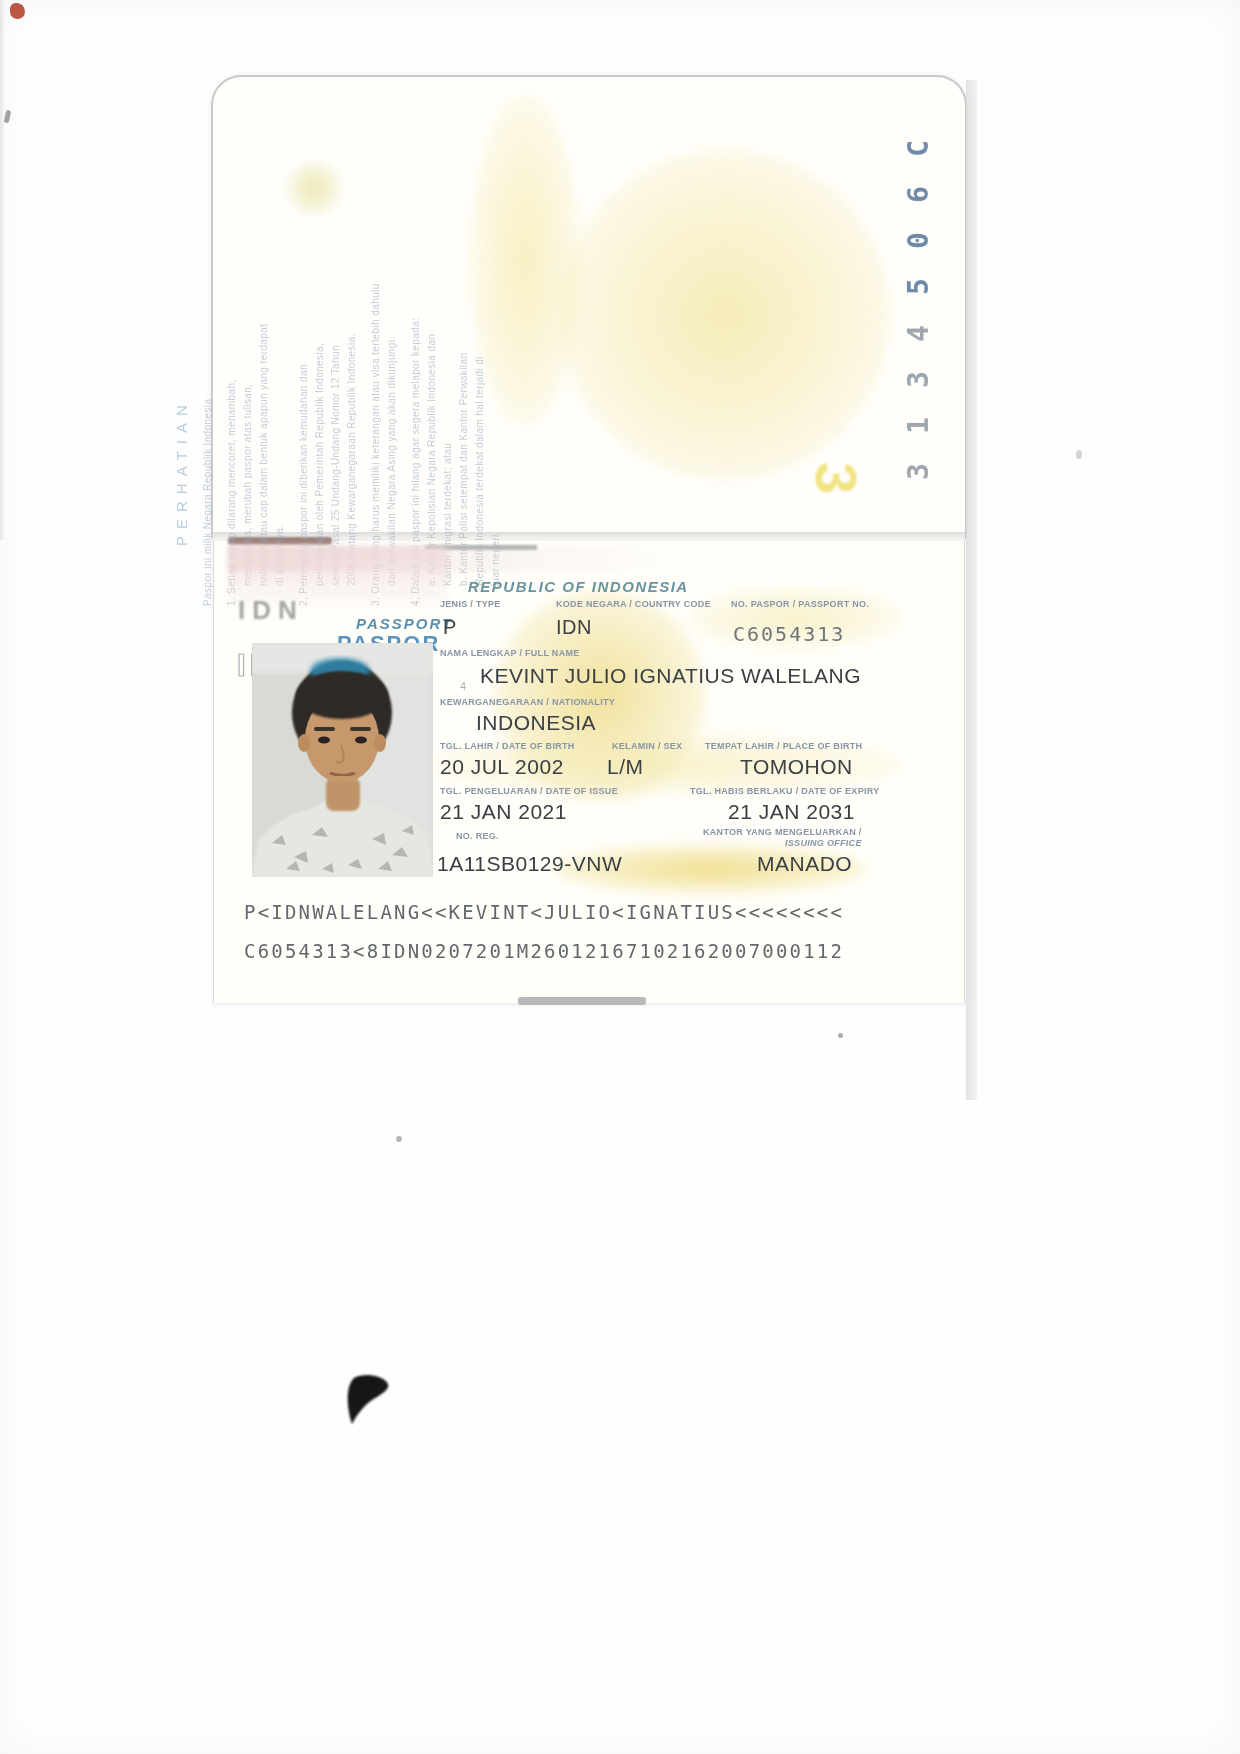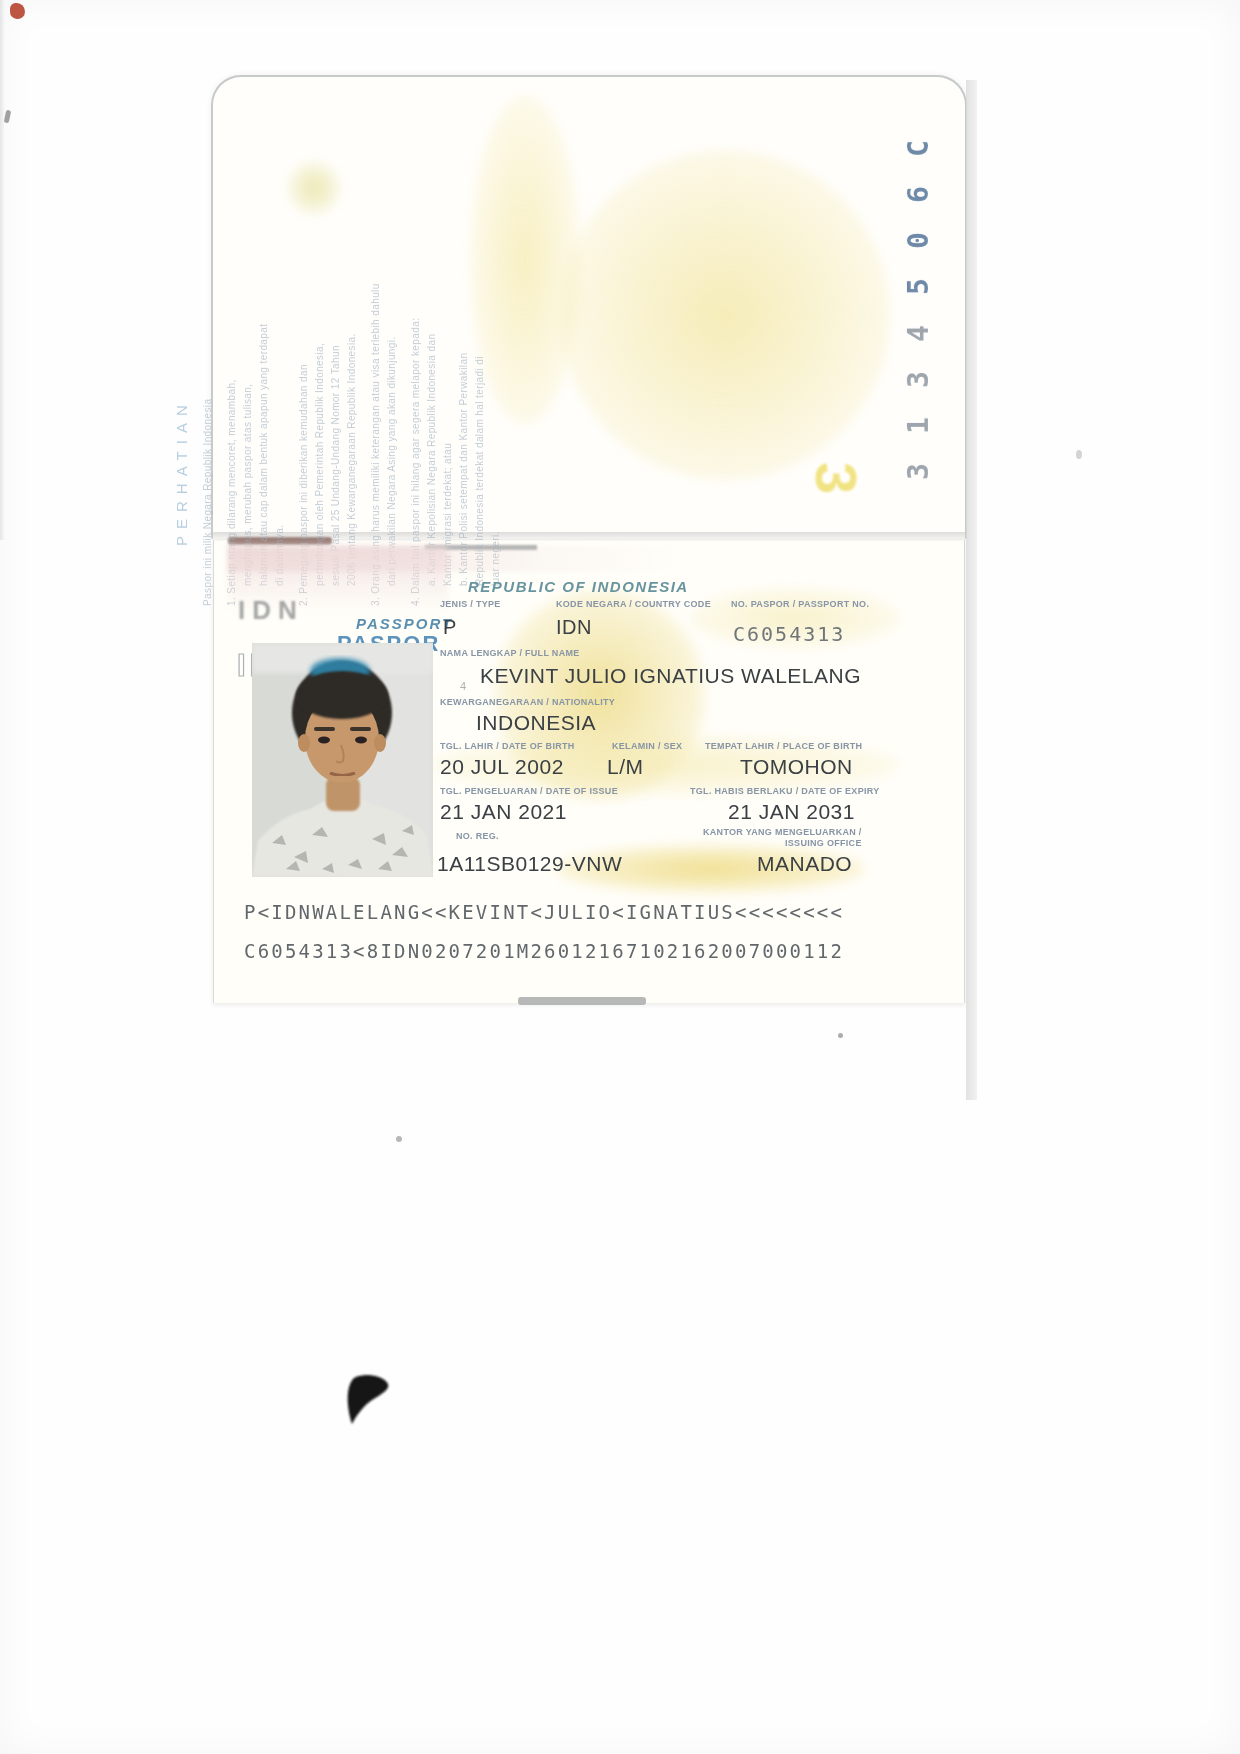--- a/index.html
+++ b/index.html
@@ -218,21 +218,21 @@
   <div class="abs val val-lg" style="left:607px;top:755px;">L/M</div>
   <div class="abs val val-lg" style="left:740px;top:755px;">TOMOHON</div>
 
   <div class="abs lbl" style="left:440px;top:786px;">TGL. PENGELUARAN / DATE OF ISSUE</div>
   <div class="abs lbl" style="left:690px;top:786px;">TGL. HABIS BERLAKU / DATE OF EXPIRY</div>
   <div class="abs val val-lg" style="left:440px;top:800px;">21 JAN 2021</div>
   <div class="abs val val-lg" style="left:728px;top:800px;">21 JAN 2031</div>
 
   <div class="abs lbl" style="left:441px;top:831px;padding-left:15px;">NO. REG.</div>
   <div class="abs lbl" style="left:703px;top:827px;">KANTOR YANG MENGELUARKAN /</div>
-  <div class="abs lbl en" style="left:785px;top:838px;">ISSUING OFFICE</div>
+  <div class="abs lbl en" style="left:785px;top:838px;font-style:italic;">ISSUING OFFICE</div>
   <div class="abs val val-lg" style="left:437px;top:852px;text-align:center;">1A11SB0129-VNW</div>
   <div class="abs val val-lg" style="left:757px;top:852px;">MANADO</div>
 
   <div class="abs mrz" style="left:244px;top:901px;">P&lt;IDNWALELANG&lt;&lt;KEVINT&lt;JULIO&lt;IGNATIUS&lt;&lt;&lt;&lt;&lt;&lt;&lt;&lt;</div>
   <div class="abs mrz" style="left:244px;top:940px;">C6054313&lt;8IDN0207201M26012167102162007000112</div>
 
   <div class="abs speck speck-a"></div>
   <div class="abs speck speck-b"></div>
   <div class="abs speck speck-c"></div>
 

